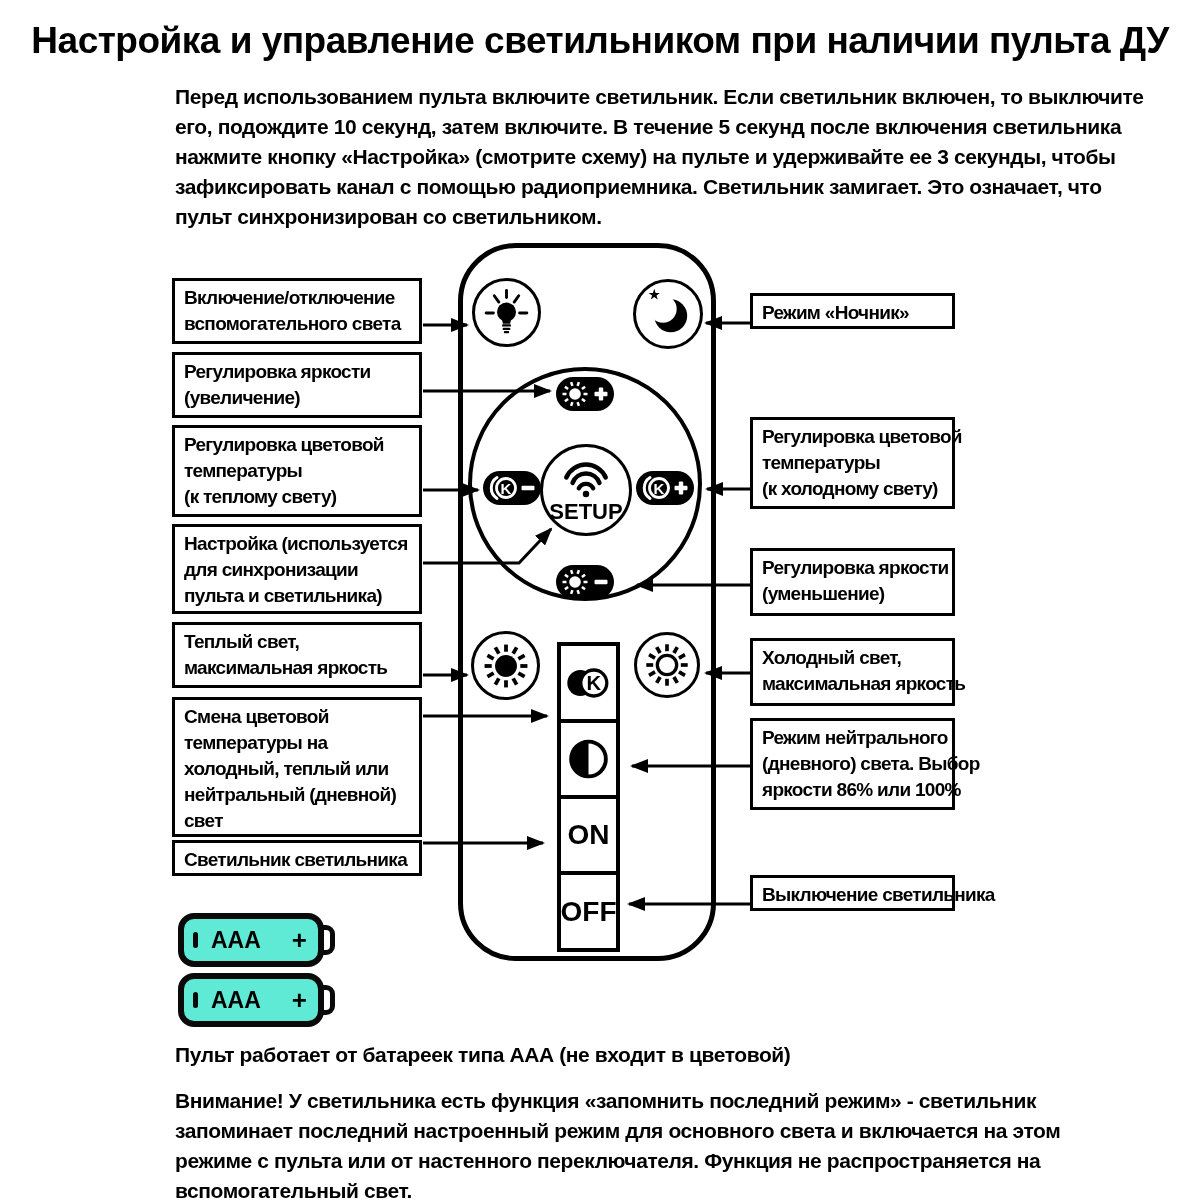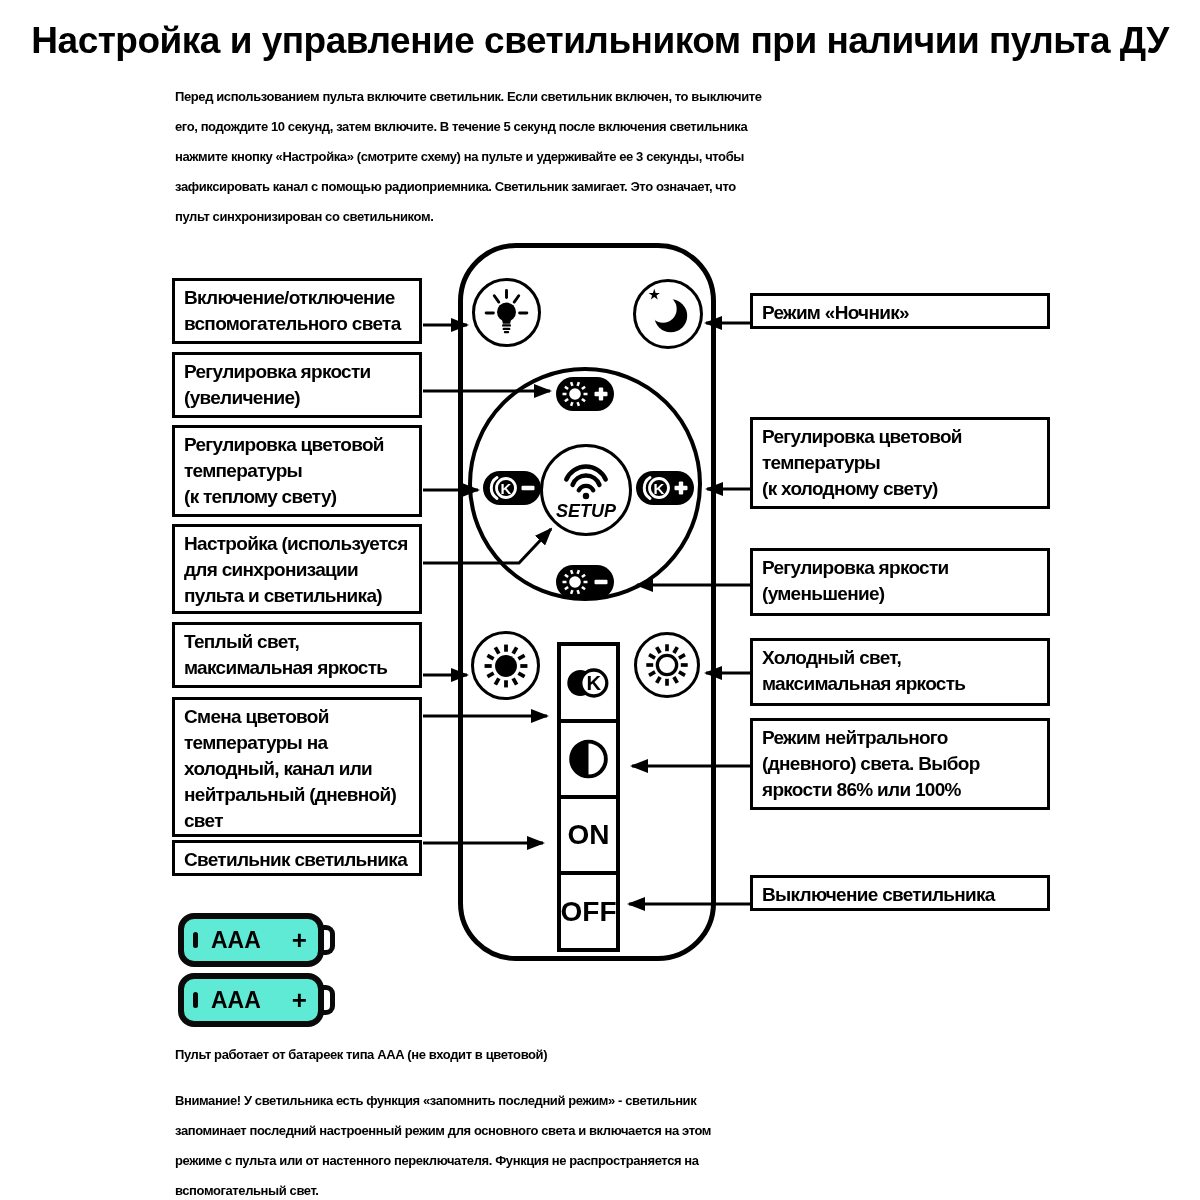--- a/index.html
+++ b/index.html
@@ -1,37 +1,37 @@
 <!DOCTYPE html>
 <html><head>
 <meta charset="utf-8">
 <style>
   html,body{margin:0;padding:0;background:#fff;}
   .canvas{position:relative;width:1200px;height:1200px;background:#fff;overflow:hidden;
           font-family:"Liberation Sans",sans-serif;font-weight:bold;color:#000;}
   .title{position:absolute;top:20px;left:0;width:1200px;text-align:center;
          font-size:37px;letter-spacing:-0.5px;white-space:pre;}
-  .para{position:absolute;white-space:pre;font-size:13px;line-height:30px;letter-spacing:-0.4px;}
+  .para{position:absolute;white-space:pre;font-size:21px;line-height:30px;letter-spacing:-0.4px;}
   .intro{left:175px;top:82px;}
   .bat-note{left:175px;top:1040px;}
   .warning{left:175px;top:1086px;}
   .co{position:absolute;border:3px solid #000;background:#fff;box-sizing:border-box;
       padding:4px 9px;font-size:19px;line-height:26px;letter-spacing:-0.7px;white-space:pre;}
   .lco{left:172px;width:250px;}
-  .rco{left:750px;width:300px;}
+  .rco{left:750px;width:205px;}
   .remote{position:absolute;left:458px;top:243px;width:258px;height:718px;border:5px solid #000;
           border-radius:58px;box-sizing:border-box;background:#fff;}
   .circ{position:absolute;border:3px solid #000;border-radius:50%;background:#fff;box-sizing:border-box;
         display:flex;align-items:center;justify-content:center;}
   .wheel{position:absolute;left:468px;top:367px;width:234px;height:234px;border:4px solid #000;
          border-radius:50%;box-sizing:border-box;background:#fff;}
   .setup{position:absolute;left:540px;top:444px;width:92px;height:92px;border:3px solid #000;
          border-radius:50%;box-sizing:border-box;background:#fff;display:flex;flex-direction:column;
          align-items:center;justify-content:center;}
-  .setup-label{font-size:18px;letter-spacing:0;margin-top:0px;font-style:italic;}
+  .setup-label{font-size:22px;letter-spacing:0;margin-top:0px;}
   .pill{position:absolute;width:58px;height:34px;border-radius:17px;background:#000;}
   .pill svg{display:block;width:58px;height:34px;}
   .colbtn{position:absolute;left:557px;width:63px;border:4px solid #000;background:#fff;
           box-sizing:border-box;display:flex;align-items:center;justify-content:center;}
   .onoff{font-size:28px;}
   .battery{position:absolute;left:178px;width:146px;height:54px;border:6px solid #0a0a0a;
            border-radius:16px;box-sizing:border-box;background:#5eead4;}
   .battery:after{content:"";position:absolute;right:-17px;top:50%;transform:translateY(-50%);
                  width:9px;height:20px;border:5px solid #0a0a0a;border-left:none;
                  border-radius:0 9px 9px 0;}
@@ -61,21 +61,21 @@
   <div class="co lco" style="top:425px;height:92px">Регулировка цветовой
 температуры
 (к теплому свету)</div>
   <div class="co lco" style="top:524px;height:90px">Настройка (используется
 для синхронизации
 пульта и светильника)</div>
   <div class="co lco" style="top:622px;height:66px">Теплый свет,
 максимальная яркость</div>
   <div class="co lco" style="top:697px;height:140px">Смена цветовой
 температуры на
-холодный, канал или
+холодный, теплый или
 нейтральный (дневной)
 свет</div>
   <div class="co lco" style="top:840px;height:36px">Светильник светильника</div>
 
   <div class="co rco" style="top:293px;height:36px">Режим «Ночник»</div>
   <div class="co rco" style="top:417px;height:92px">Регулировка цветовой
 температуры
 (к холодному свету)</div>
   <div class="co rco" style="top:548px;height:68px">Регулировка яркости
 (уменьшение)</div>

